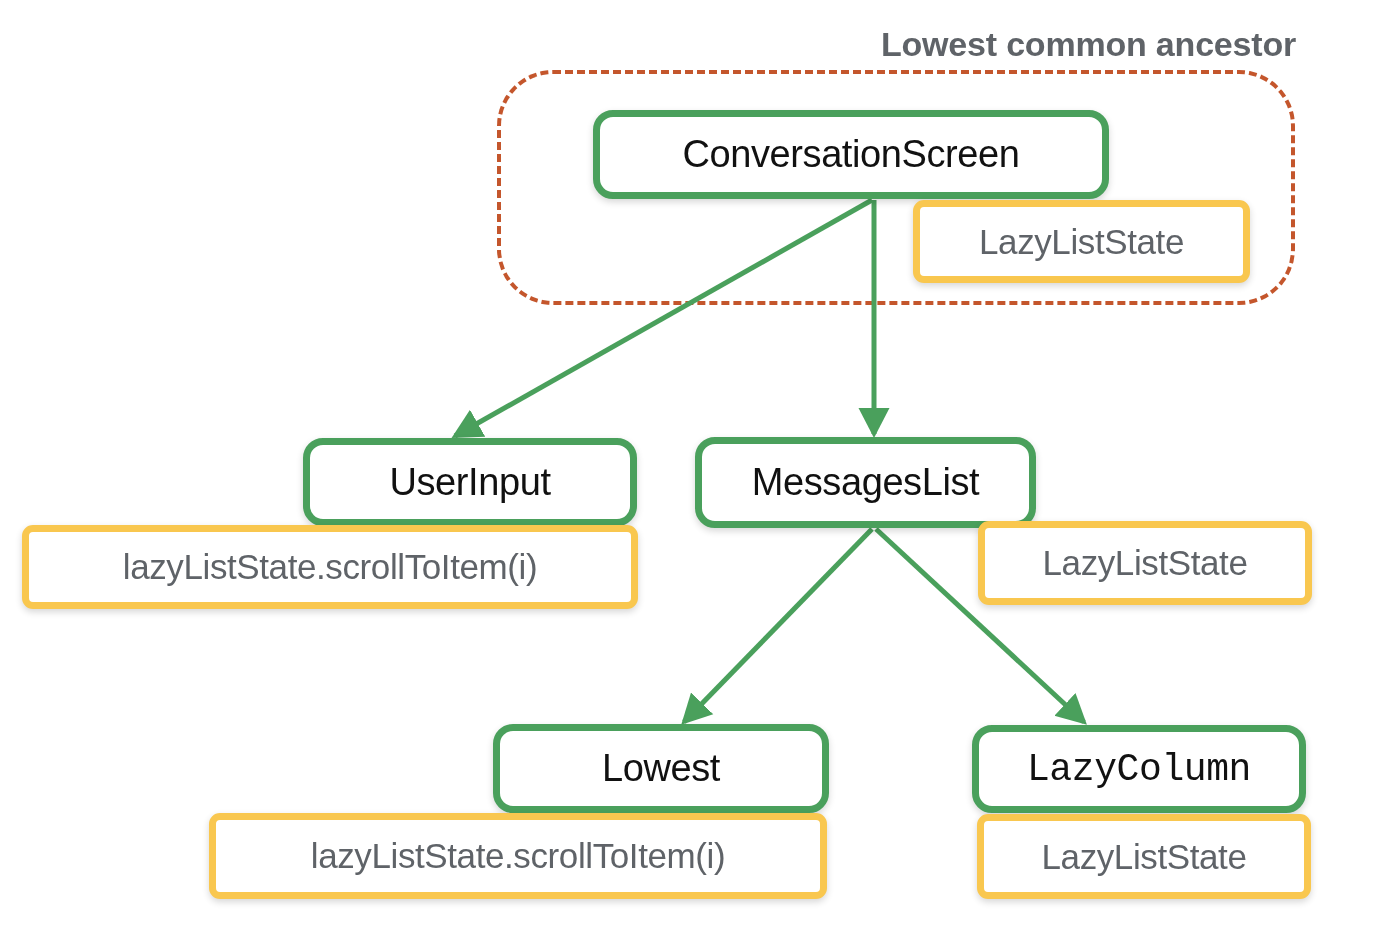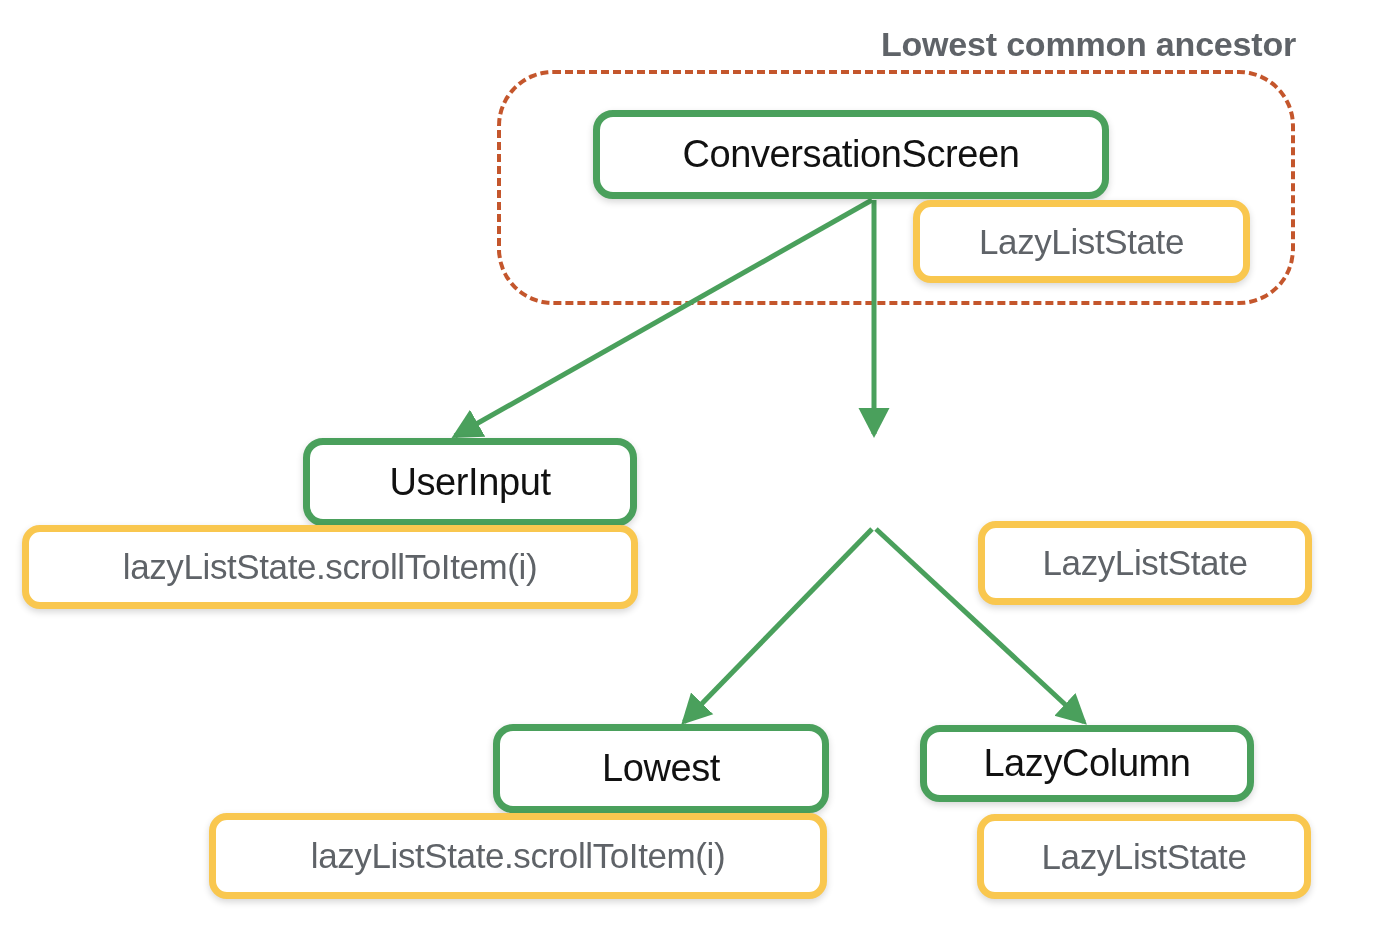--- a/index.html
+++ b/index.html
@@ -52,21 +52,21 @@
   .node-green {
     border: 7px solid #4aa05c;
     border-radius: 20px;
     color: #111111;
     font-size: 38px;
     font-weight: 400;
     letter-spacing: -0.4px;
   }
   .node-yellow {
     border: 7px solid #f9c74f;
-    border-radius: 18px;
+    border-radius: 11px;
     color: #5f6368;
     font-size: 35px;
     font-weight: 400;
     letter-spacing: -0.4px;
   }
 </style>
 </head>
 <body>
 
 <div id="canvas">
@@ -98,34 +98,37 @@
   </div>
 
   <div class="node node-green" style="left:303px; top:438px; width:334px; height:88px; z-index:5;text-align:center;">
     <span>UserInput</span>
   </div>
 
   <div class="node node-yellow" style="left:22px; top:525px; width:616px; height:84px; z-index:6;">
     <span>lazyListState.scrollToItem(i)</span>
   </div>
 
+  <div class="node node-green" style="left:695px; top:437px; width:341px; height:91px; z-index:5;">
+    <span>MessagesList</span>
+  </div>
 
   <div class="node node-yellow" style="left:978px; top:521px; width:334px; height:84px; z-index:6;">
     <span>LazyListState</span>
   </div>
 
   <div class="node node-green" style="left:493px; top:724px; width:336px; height:89px; z-index:5;">
     <span>Lowest</span>
   </div>
 
   <div class="node node-yellow" style="left:209px; top:813px; width:618px; height:86px; z-index:6;">
     <span>lazyListState.scrollToItem(i)</span>
   </div>
 
-  <div class="node node-green" style="left:920px; top:725px; width:334px; height:77px; z-index:5;">
+  <div class="node node-green" style="left:972px; top:725px; width:334px; height:88px; z-index:5;font-family:Liberation Mono, monospace;">
     <span>LazyColumn</span>
   </div>
 
   <div class="node node-yellow" style="left:977px; top:814px; width:334px; height:85px; z-index:6;">
     <span>LazyListState</span>
   </div>
 
 </div>
 
 </body></html>

